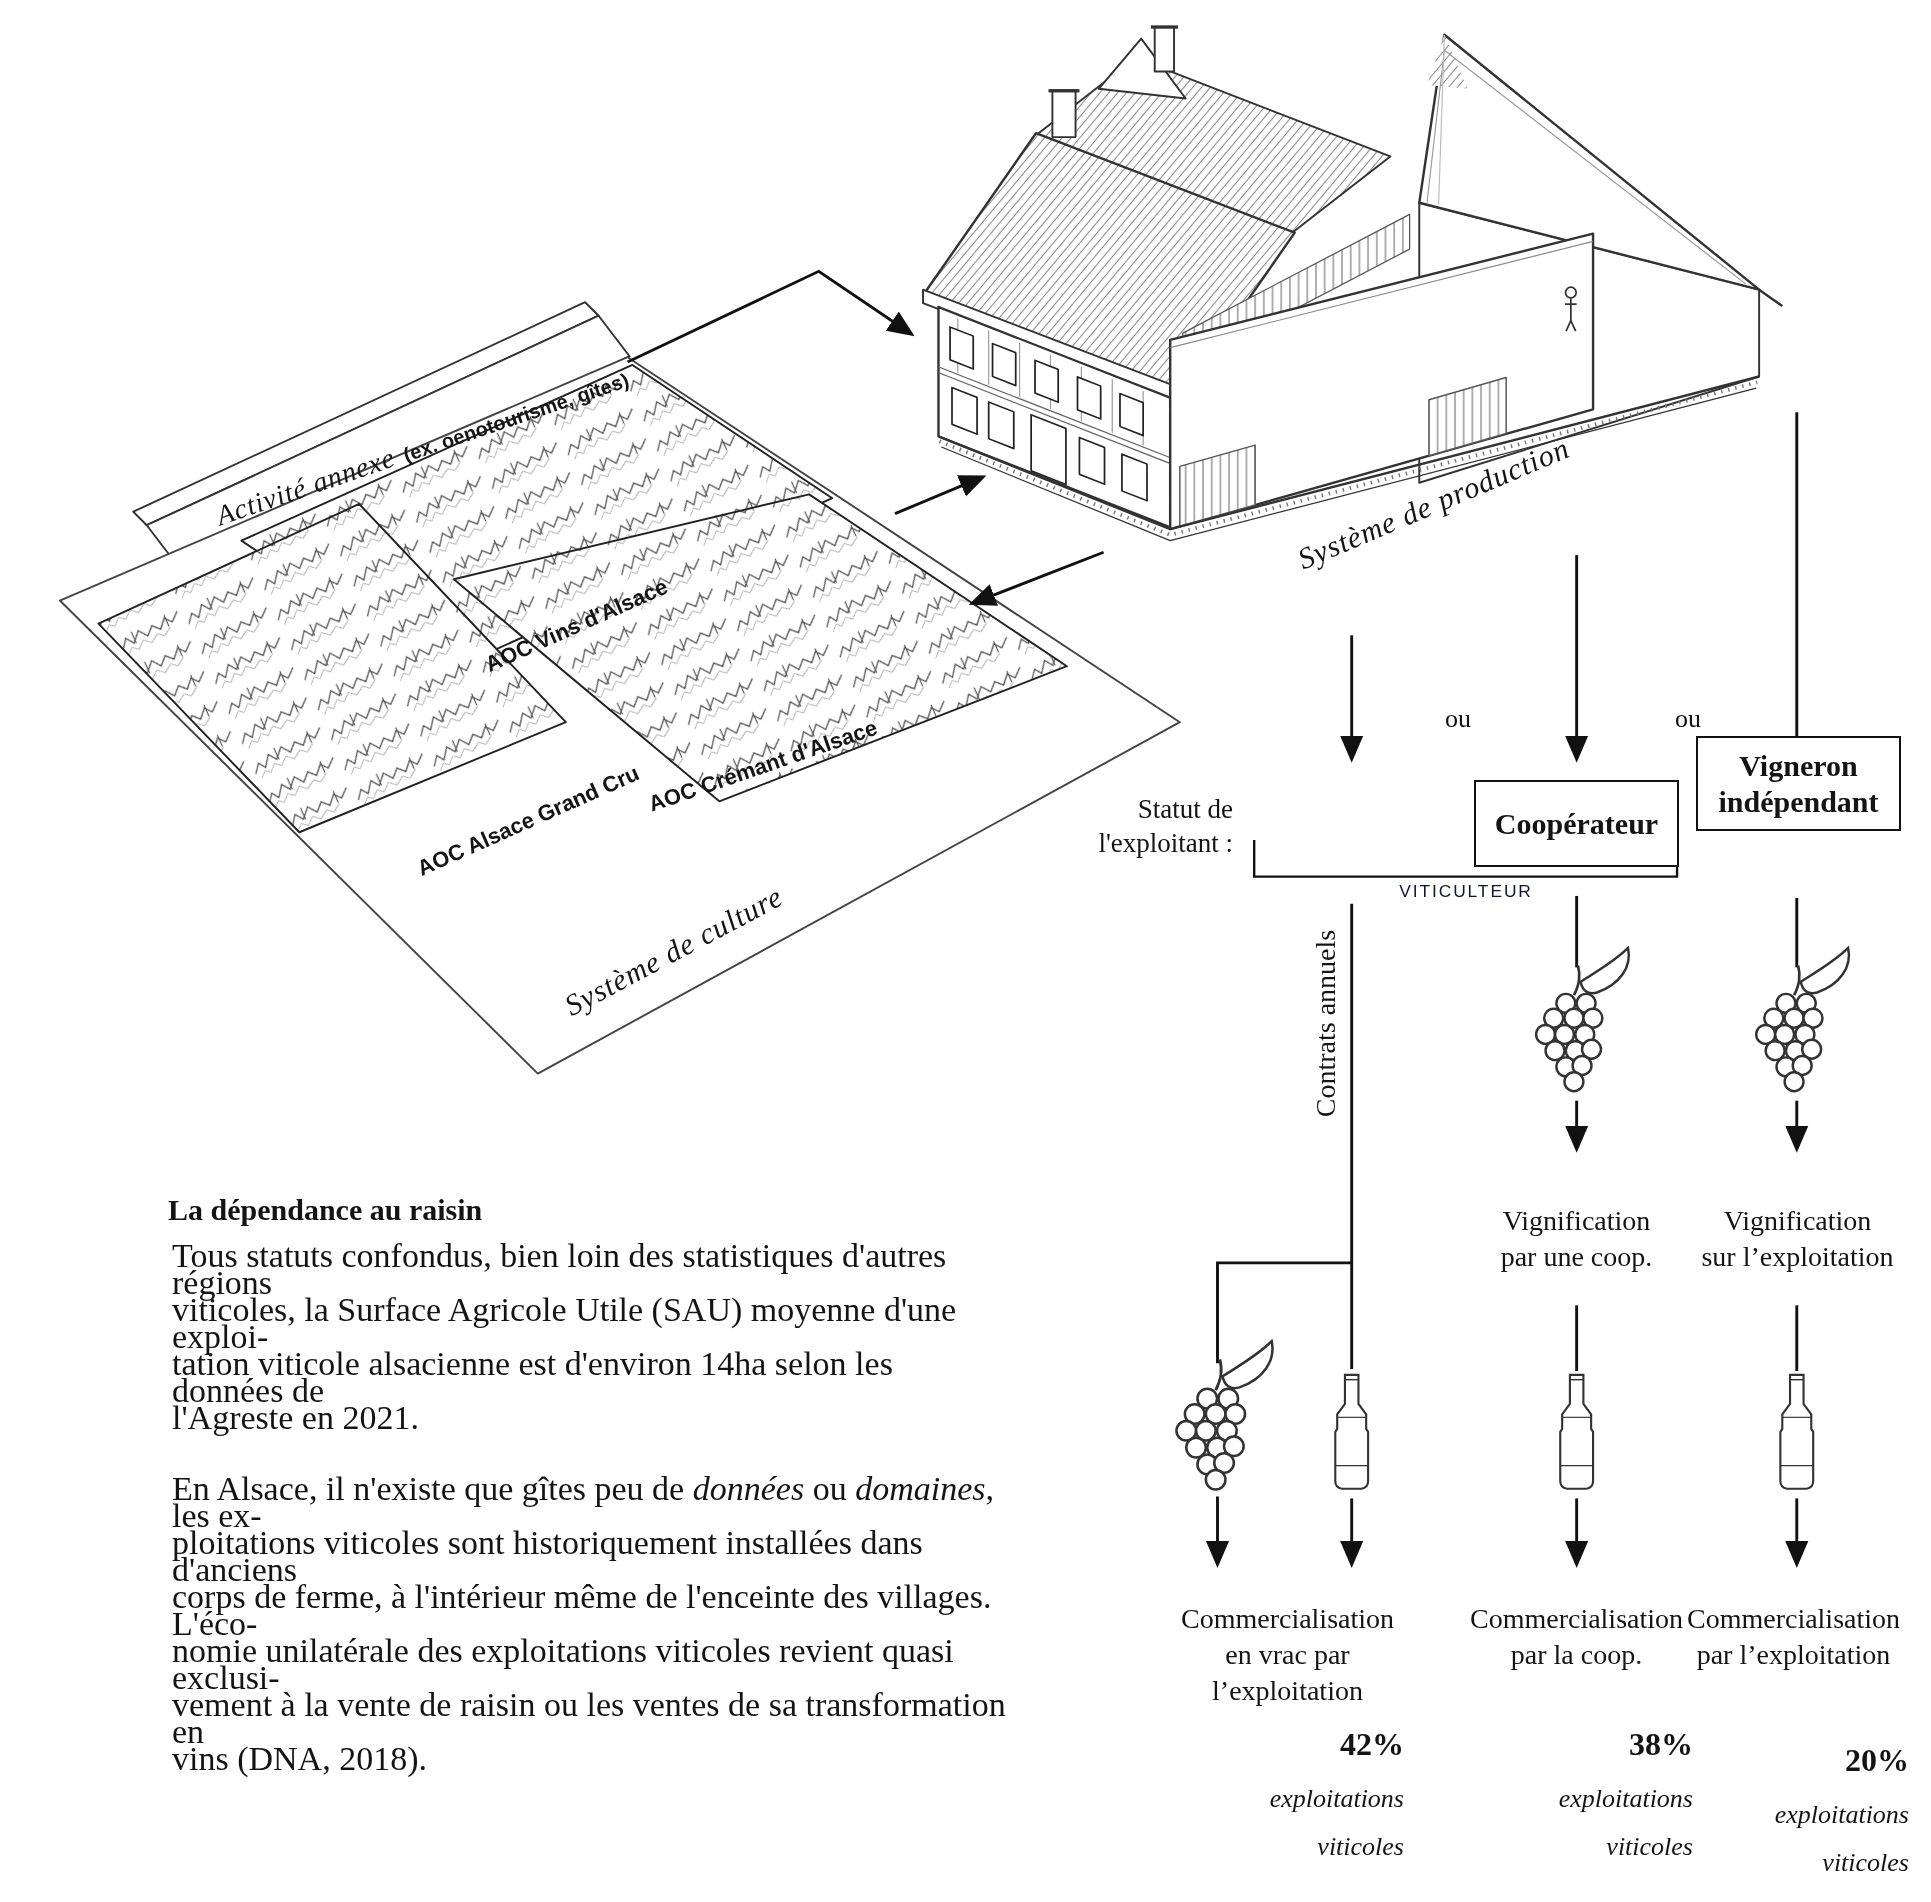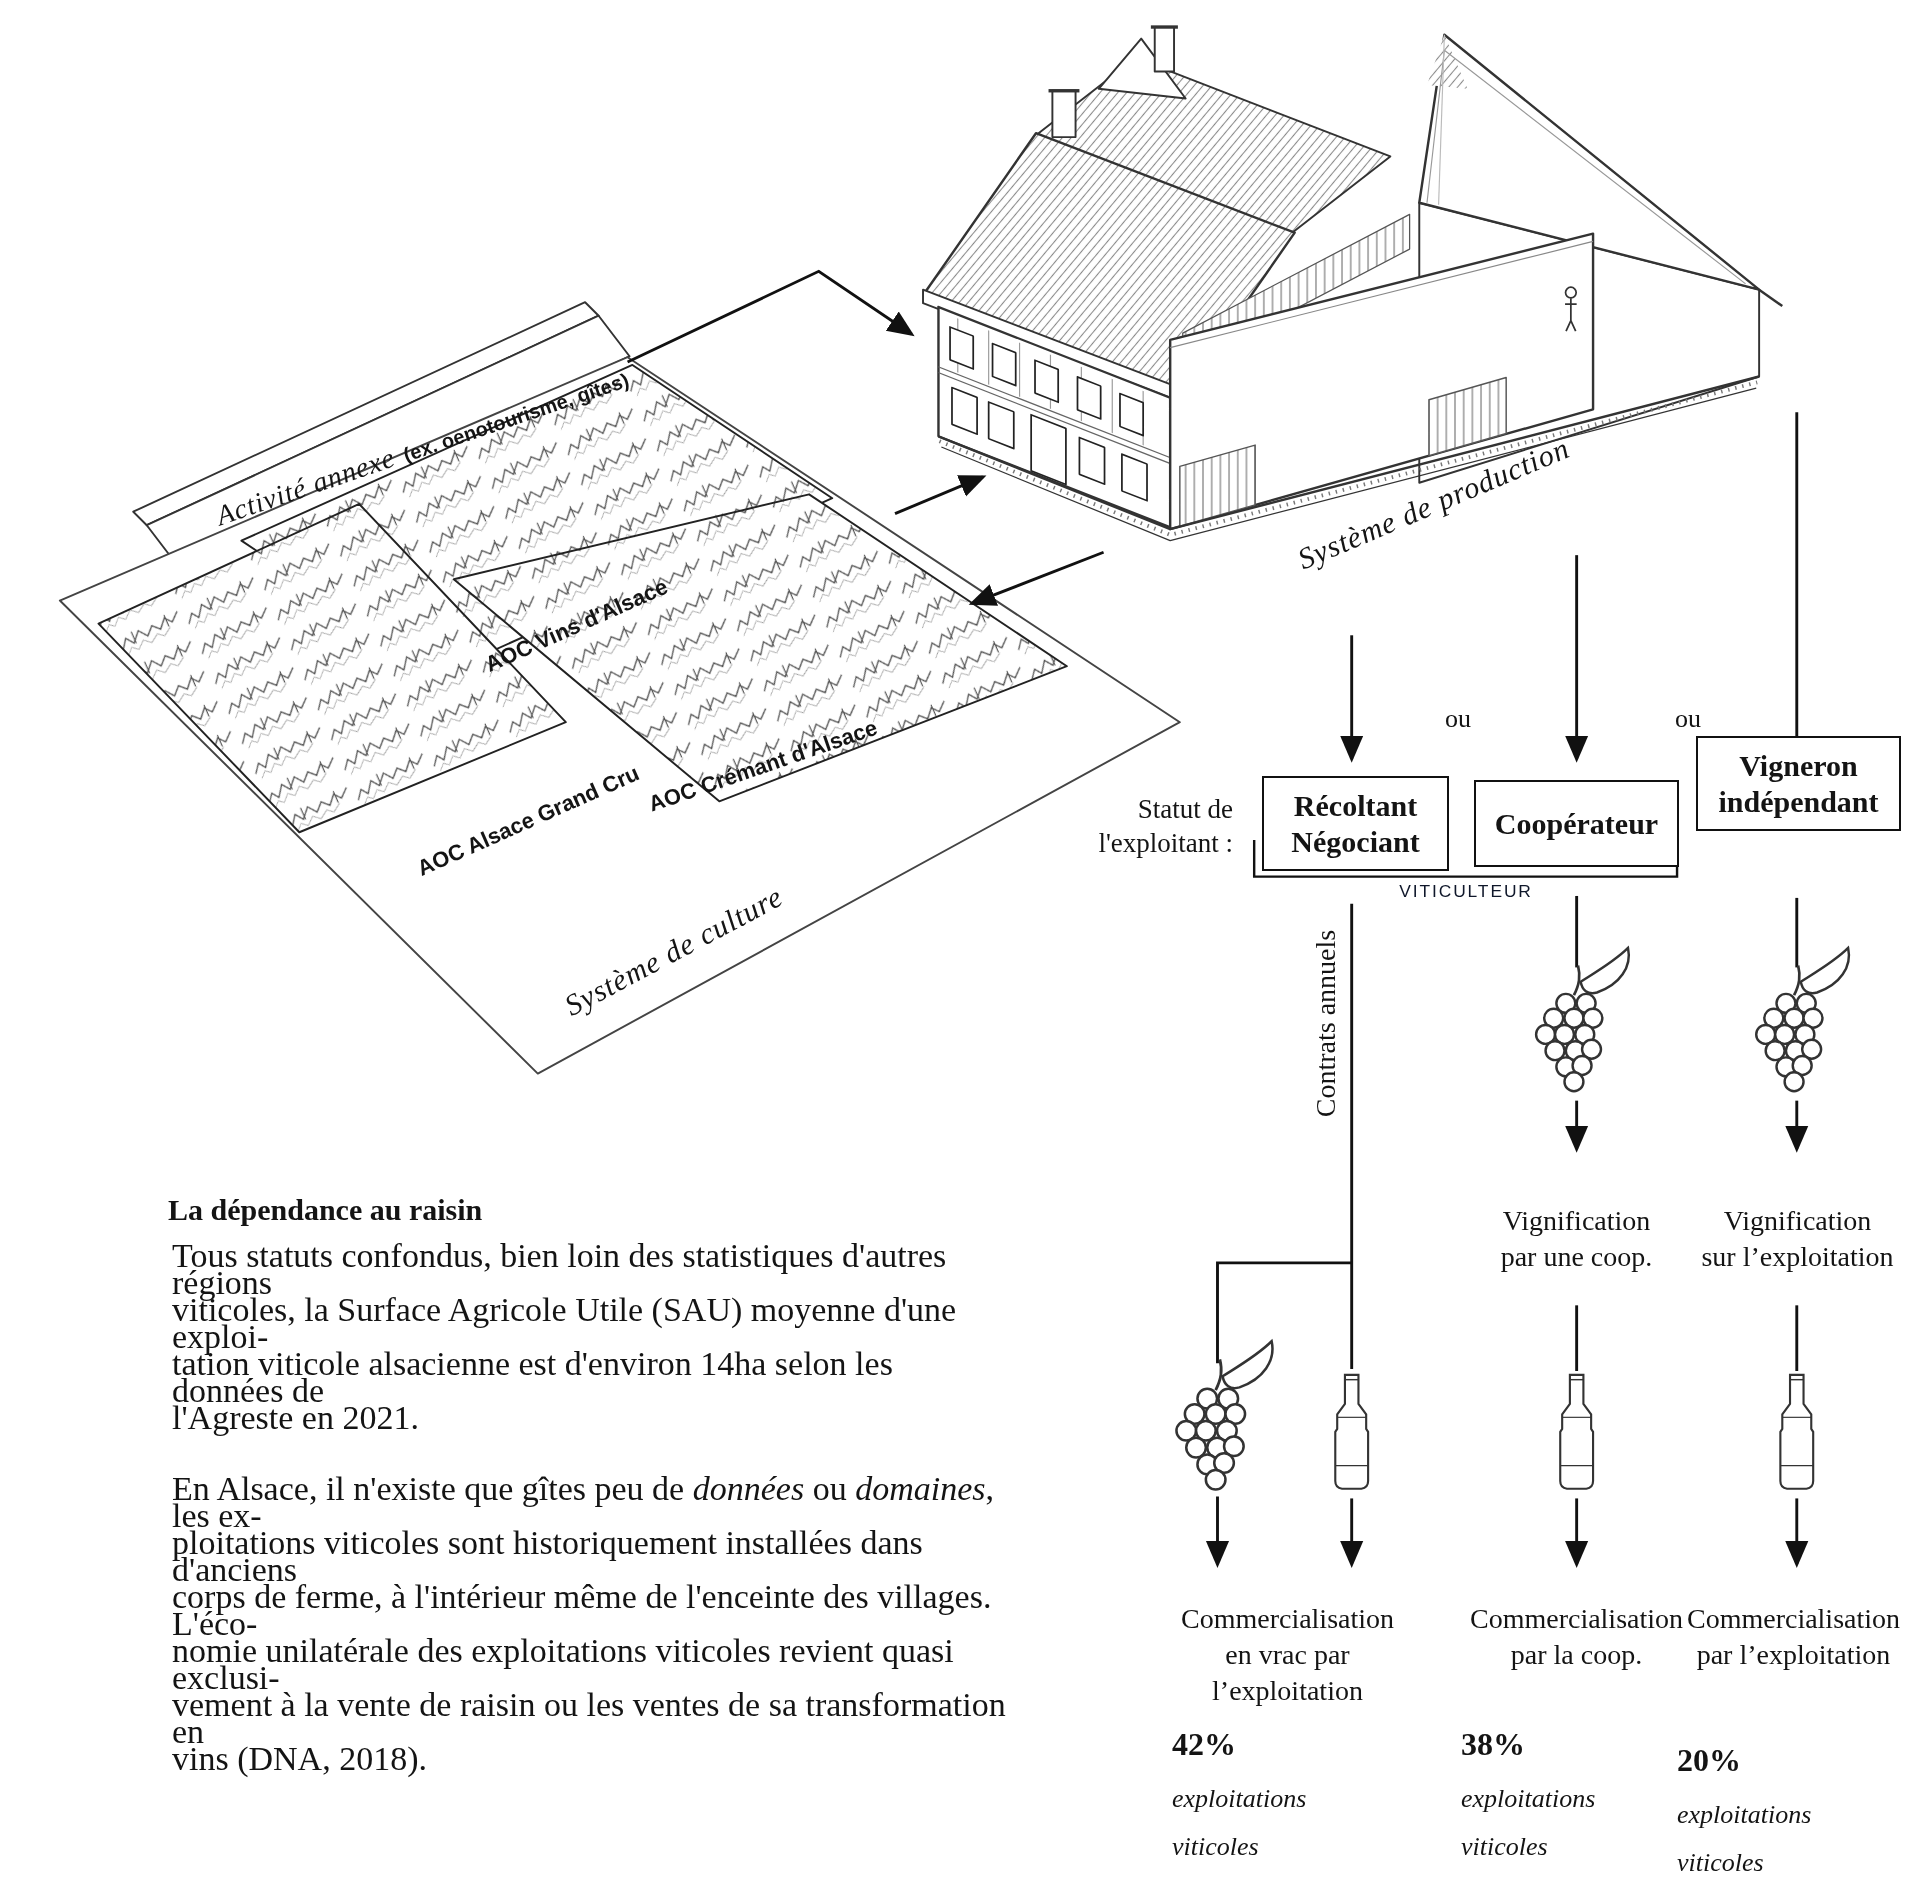--- a/index.html
+++ b/index.html
@@ -16,21 +16,21 @@
   .sysname{font-style:italic;font-size:30px;letter-spacing:1px;white-space:nowrap;}
   .status-caption{font-size:27px;line-height:34px;text-align:right;}
   .status-box{position:absolute;border:2.9px solid #111;background:#fff;display:flex;
               align-items:center;justify-content:center;text-align:center;
               font-weight:bold;font-size:30px;line-height:36px;white-space:pre-line;}
   .ou{font-size:26px;text-align:center;}
   .viticulteur{font-family:"Liberation Sans","DejaVu Sans",sans-serif;font-size:17.4px;
                letter-spacing:1.9px;text-align:center;color:#0f172a;}
   .contracts{font-size:28px;text-align:center;transform:rotate(-90deg);}
   .flowtxt{font-size:28px;line-height:36px;text-align:center;}
-  .share{position:absolute;text-align:left;}
+  .share{position:absolute;text-align:right;}
   .share-pct{font-weight:bold;font-size:32px;}
   .share-sub{font-style:italic;font-size:26px;line-height:48px;margin-top:11.6px;white-space:pre-line;}
   #article{position:absolute;left:168px;top:1193px;width:846px;}
   #article h2{font-size:30px;margin:0 0 15.4px 0;font-weight:bold;}
   #article p{font-size:34px;line-height:27px;margin:4px;white-space:pre-line;text-align:left;}
   #article p.p2{margin-top:44px;}
   .it{font-style:italic;}
 </style>
 </head>
 <body>
@@ -205,22 +205,20 @@
   <div class="lbl rot aoc" style="left:645px;top:792px;transform:rotate(-19deg);">AOC Crémant d'Alsace</div>
   <div class="lbl rot sysname" style="left:558px;top:991px;transform:rotate(-28deg);">Système de culture</div>
   <div class="lbl rot sysname" style="left:1292px;top:543px;transform:rotate(-23deg);">Système de production</div>
 
   <div class="lbl status-caption" style="left:1040px;top:792px;width:193px;">Statut de
 l'exploitant :</div>
 
   <div class="lbl ou" style="left:1429px;top:703px;width:58px;">ou</div>
   <div class="lbl ou" style="left:1659px;top:703px;width:58px;">ou</div>
 
-  <div class="status-box" style="left:1262px;top:776px;width:183px;height:91px;">Récoltant
-Négociant</div>
   <div class="status-box" style="left:1474px;top:780px;width:201px;height:83px;">Coopérateur</div>
   <div class="status-box" style="left:1696px;top:736px;width:201px;height:91px;">Vigneron
 indépendant</div>
 
   <div class="lbl viticulteur" style="left:1350px;top:881px;width:232px;">VITICULTEUR</div>
 
   <div class="lbl contracts" style="left:1197px;top:1004px;width:261px;height:39px;">Contrats annuels</div>
 
   <div class="lbl flowtxt" style="left:1451px;top:1203px;width:251px;">Vignification
 par une coop.</div>

